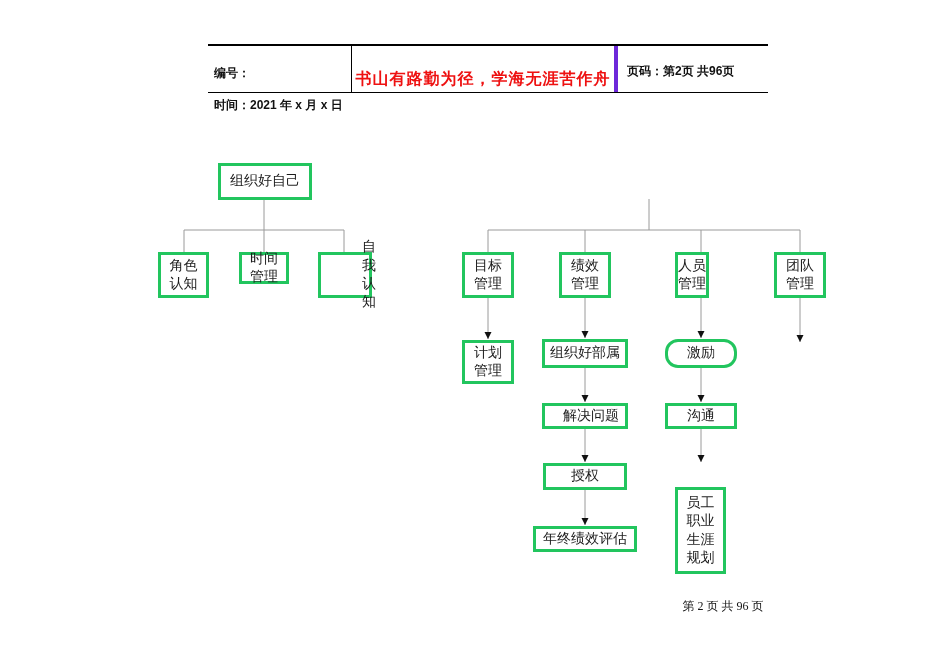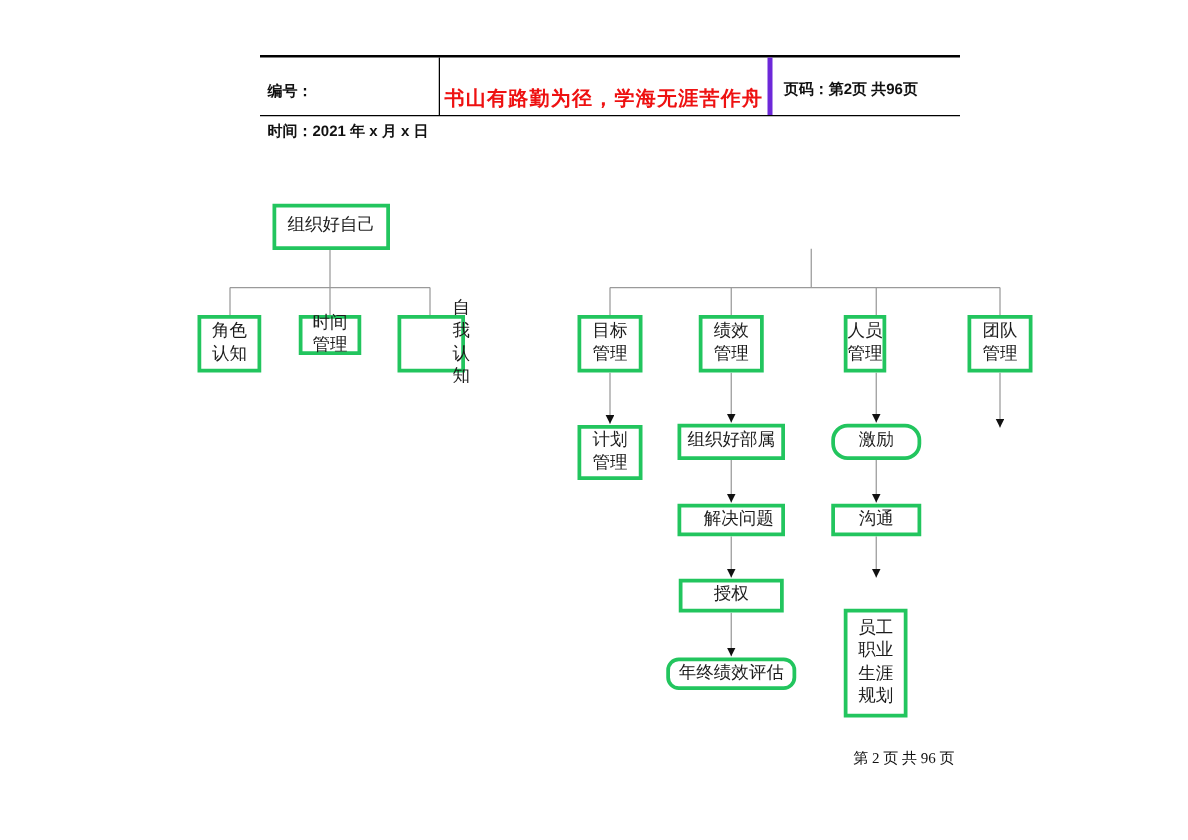--- a/index.html
+++ b/index.html
@@ -166,21 +166,21 @@
   <div class="node" style="left:462px;top:252px;width:52px;height:46px;">目标
 管理</div>
   <div class="node" style="left:462px;top:340px;width:52px;height:44px;">计划
 管理</div>
 
   <div class="node" style="left:559px;top:252px;width:52px;height:46px;">绩效
 管理</div>
   <div class="node" style="left:542px;top:339px;width:86px;height:29px;">组织好部属</div>
   <div class="node" style="left:542px;top:403px;width:86px;height:26px;padding-left:12px;">解决问题</div>
   <div class="node" style="left:543px;top:463px;width:84px;height:27px;">授权</div>
-  <div class="node" style="left:533px;top:526px;width:104px;height:26px;border-radius:10px;">年终绩效评估</div>
+  <div class="node" style="left:533px;top:526px;width:104px;height:26px;">年终绩效评估</div>
 
   <div class="node" style="left:675px;top:252px;width:34px;height:46px;">人员
 管理</div>
   <div class="node" style="left:665px;top:339px;width:72px;height:29px;border-radius:13px;">激励</div>
   <div class="node" style="left:665px;top:403px;width:72px;height:26px;">沟通</div>
   <div class="node" style="left:675px;top:463px;width:51px;height:87px;margin-top:24px;">员工
 职业
 生涯
 规划</div>
 

